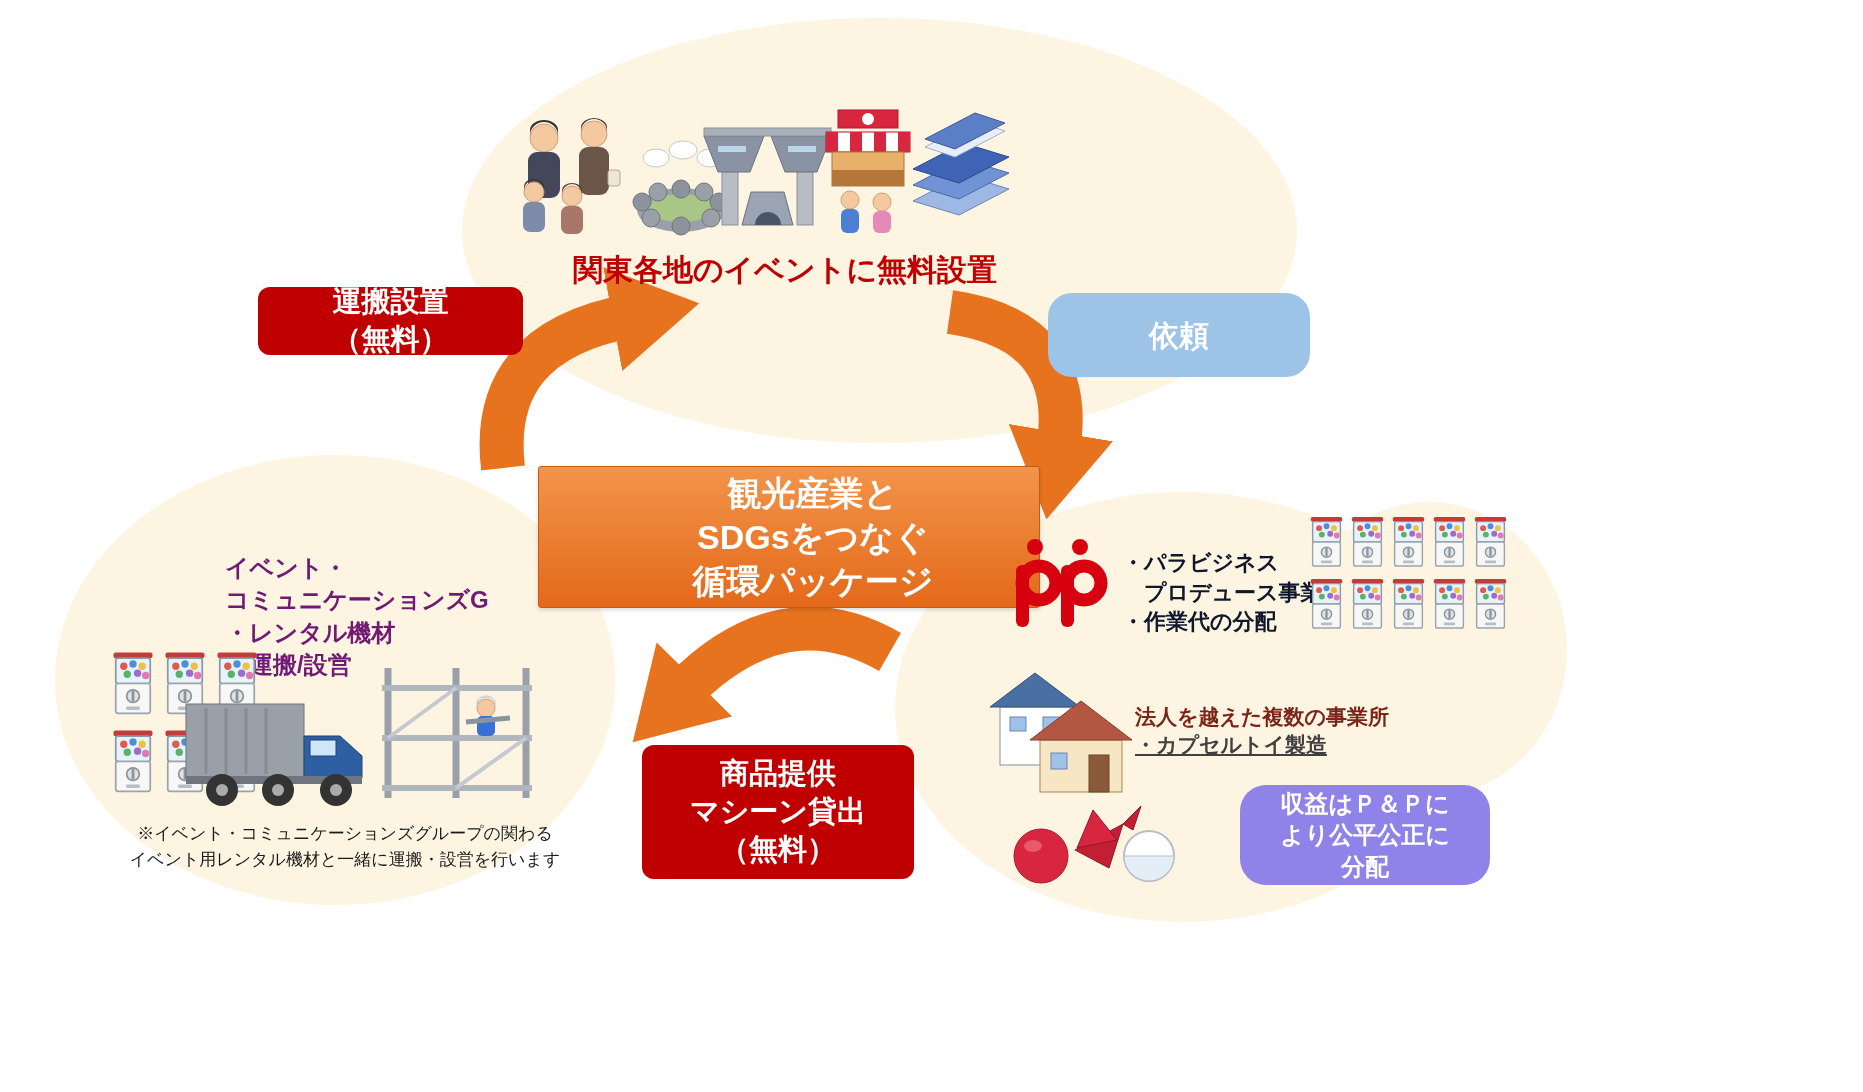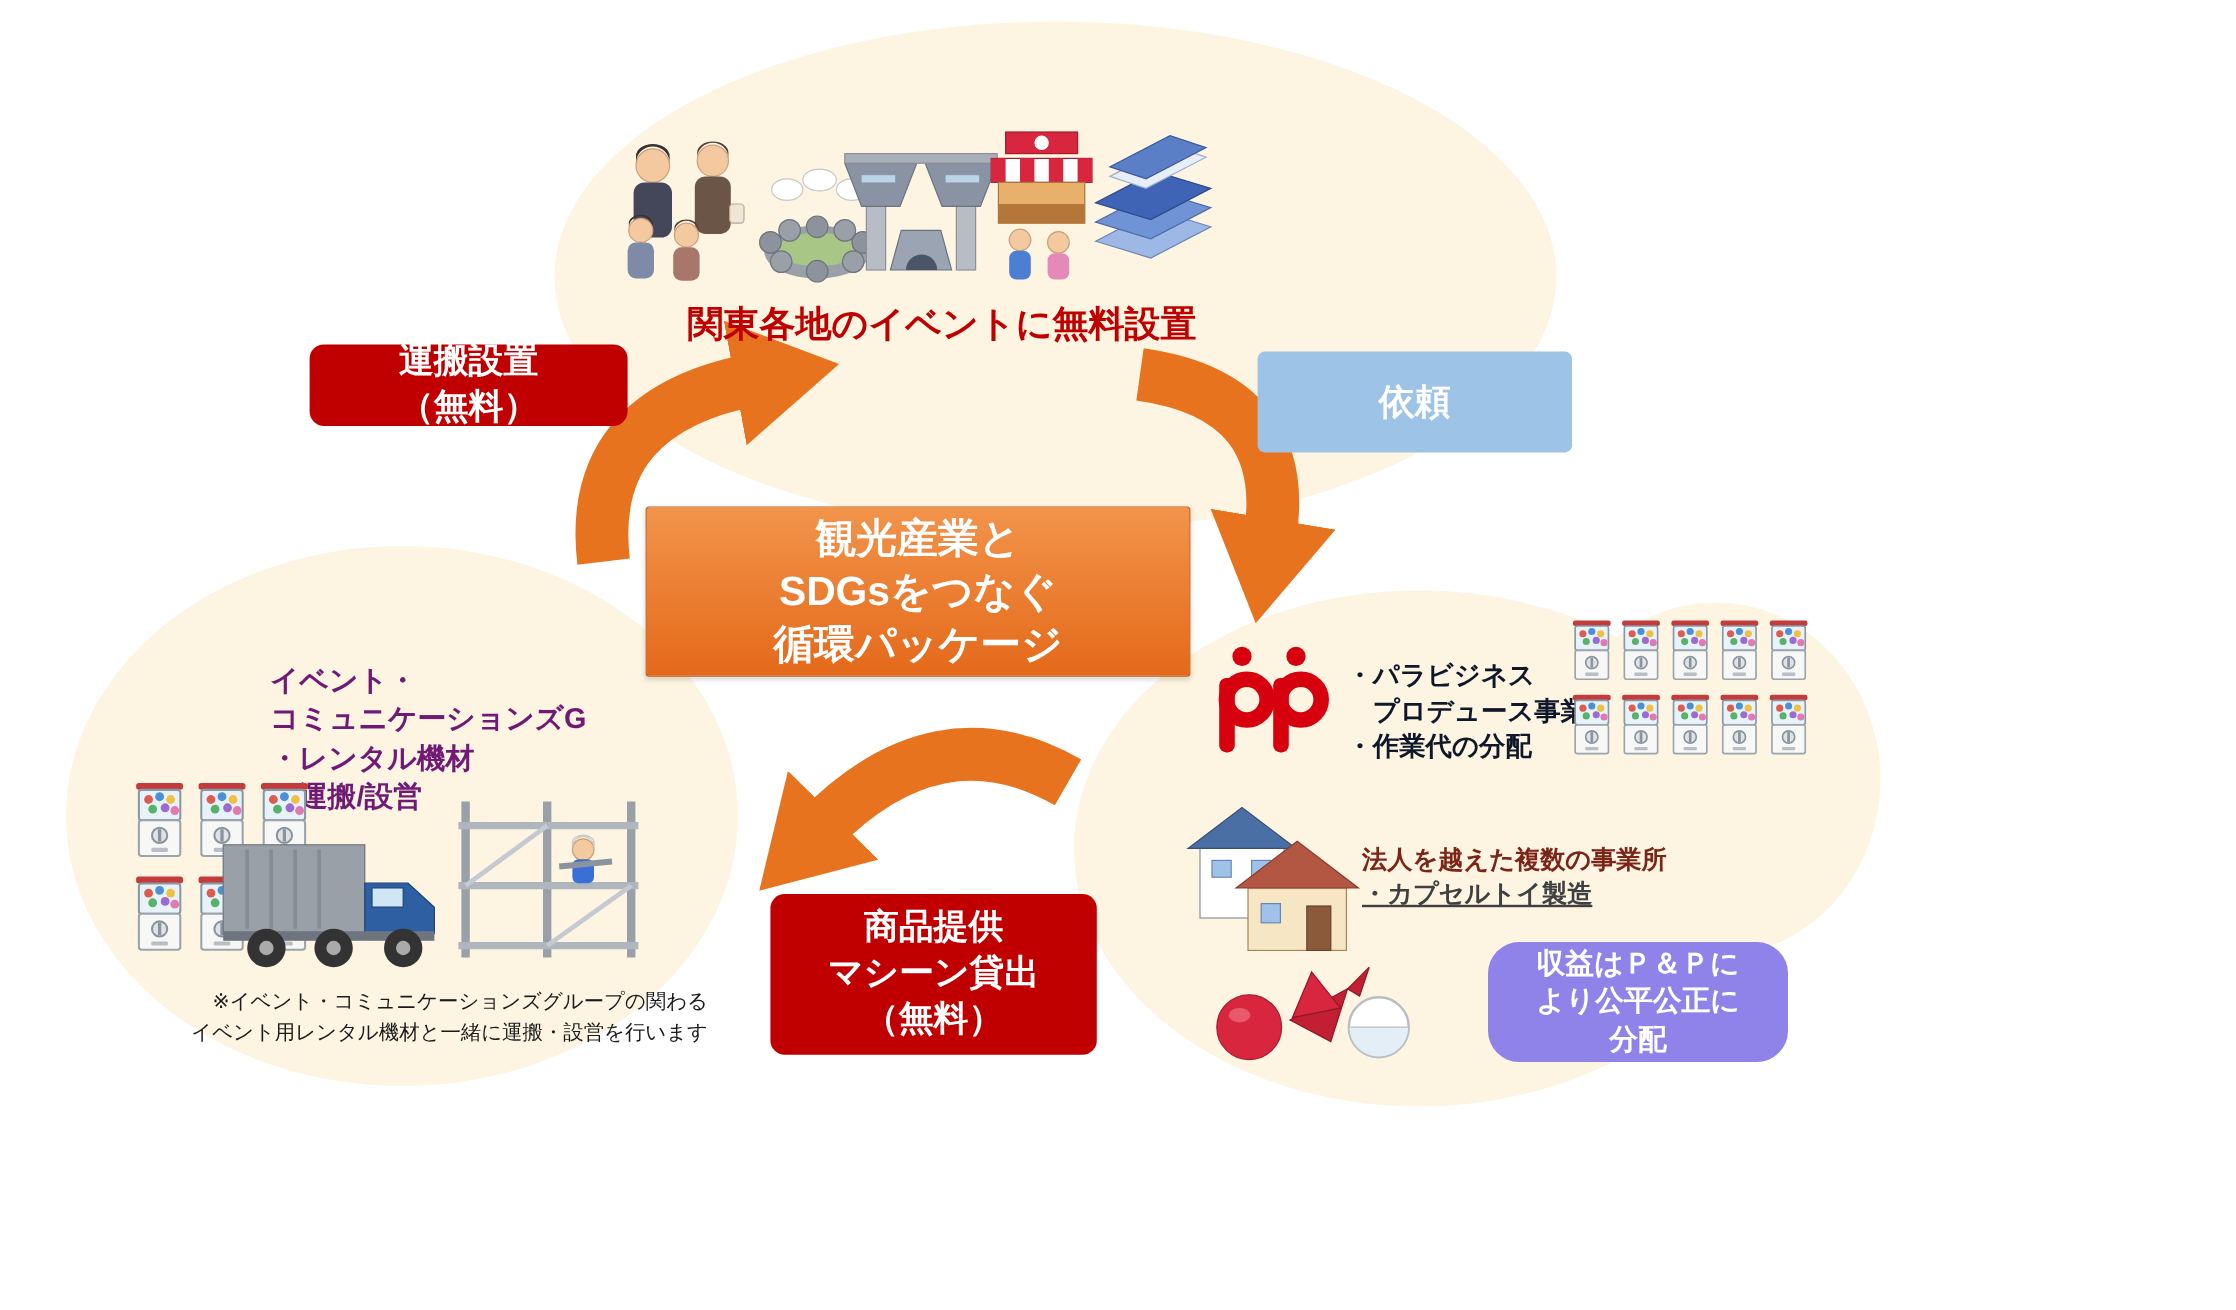--- a/index.html
+++ b/index.html
@@ -5,31 +5,31 @@
   html,body{margin:0;padding:0;background:#ffffff;}
   .canvas{
     position:relative;width:1863px;height:1092px;overflow:hidden;background:#ffffff;
     font-family:"Liberation Sans","DejaVu Sans",sans-serif;
   }
   .abs{position:absolute;}
   .ellipse{border-radius:50%;background:#fdf4e2;}
   .box{display:flex;align-items:center;justify-content:center;text-align:center;
        font-weight:bold;color:#ffffff;white-space:pre-line;line-height:1.3;}
   .red-box{background:#c00000;border-radius:12px;font-size:29px;}
-  .blue-box{background:#9dc3e6;border-radius:6px;font-size:30px;}
+  .blue-box{background:#9dc3e6;border-radius:24px;font-size:30px;}
   .orange-box{background:linear-gradient(180deg,#f2944a 0%,#e4691a 100%);
               border:1px solid #c55a12;font-size:34px;border-radius:3px;
               box-shadow:0 2px 4px rgba(0,0,0,0.15);}
   .purple-box{background:#8f82e8;border-radius:26px;font-size:24px;}
   .heading{color:#c00000;font-weight:bold;font-size:30px;text-align:center;white-space:pre-line;}
   .left-title{color:#701a75;font-weight:bold;font-size:24px;line-height:1.35;white-space:pre-line;}
   .maroon{color:#0f172a;font-weight:bold;font-size:22px;line-height:1.35;white-space:pre-line;}
   .subtitle{color:#7b2418;font-weight:bold;font-size:21px;line-height:1.4;white-space:pre-line;}
   .link-line{color:#404040;font-weight:bold;font-size:21px;text-decoration:underline;white-space:pre-line;}
-  .note{color:#1a1a1a;font-size:17px;line-height:1.5;text-align:right;white-space:pre-line;}
+  .note{color:#1a1a1a;font-size:17px;line-height:1.5;text-align:center;white-space:pre-line;font-family:Liberation Mono, monospace;}
   svg{display:block;}
 </style>
 </head>
 <body>
 
 <div class="canvas">
 
   <svg width="0" height="0" style="position:absolute">
     <defs>
       <symbol id="gacha" viewBox="0 0 40 58">
@@ -143,21 +143,21 @@
     </svg>
   </div>
 
   <div class="abs heading" style="left:545px;top:250px;width:480px;">関東各地のイベントに無料設置</div>
 
   <div class="abs box red-box" style="left:258px;top:287px;width:265px;height:68px;">運搬設置
 （無料）</div>
 
   <div class="abs box blue-box" style="left:1048px;top:293px;width:262px;height:84px;">依頼</div>
 
-  <div class="abs box orange-box" style="left:538px;top:422px;width:452px;height:140px;">観光産業と
+  <div class="abs box orange-box" style="left:538px;top:466px;width:452px;height:140px;padding-left:48px;">観光産業と
 SDGsをつなぐ
 循環パッケージ</div>
 
   <div class="abs box red-box" style="left:642px;top:745px;width:272px;height:134px;">商品提供
 マシーン貸出
 （無料）</div>
 
   <div class="abs box purple-box" style="left:1240px;top:785px;width:250px;height:100px;">収益はＰ＆Ｐに
 より公平公正に
 分配</div>

